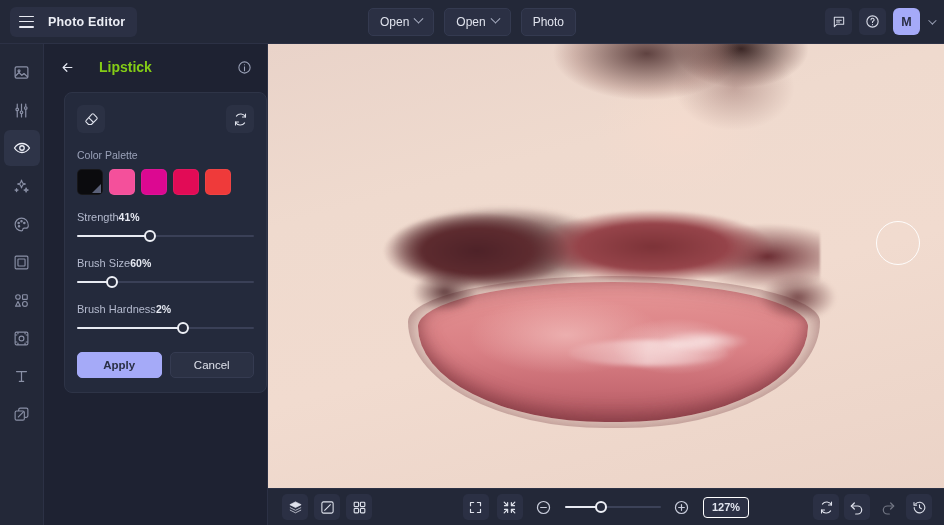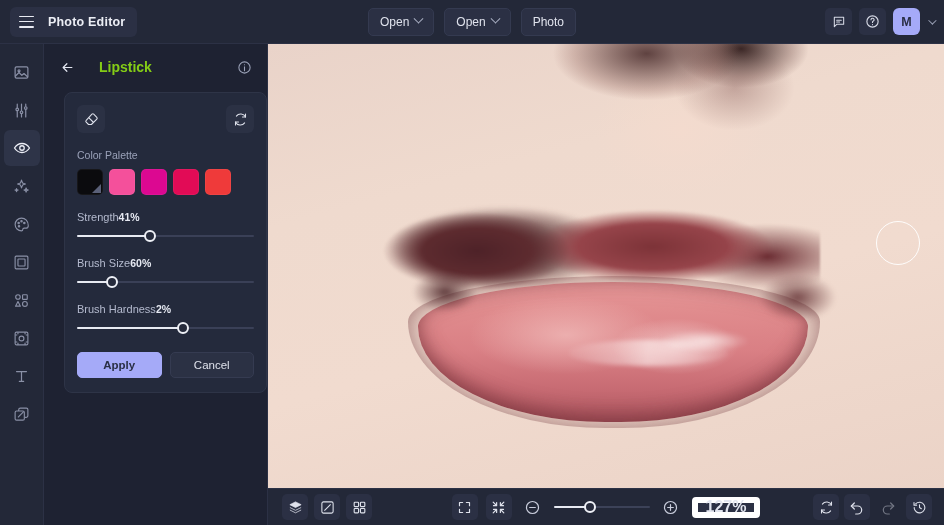--- a/index.html
+++ b/index.html
@@ -284,22 +284,22 @@
   .zoom-track { position: relative; width: 96px; height: 14px; cursor: pointer; }
   .zoom-bg { position: absolute; top: 6px; left: 0; right: 0; height: 2px; background: #3c4258; border-radius: 2px; }
   .zoom-fill { position: absolute; top: 6px; left: 0; height: 2px; background: #e7eaf2; border-radius: 2px; }
   .zoom-thumb {
     position: absolute; top: 1px;
     width: 12px; height: 12px; border-radius: 50%;
     background: #262b3c; border: 2px solid #eef0f6; transform: translateX(-6px);
   }
   .zoom-label {
     height: 21px; padding: 0 8px; border-radius: 4px;
-    background: #2b3044; border: 6px solid #ffffff;
-    color: #e2e5ef; font-size: 16px; font-weight: 700;
+    background: #2b3044; border: 1px solid #ffffff;
+    color: #e2e5ef; font-size: 11px; font-weight: 700;
     display: flex; align-items: center;
   }
   .dim { opacity: .42; }
 </style>
 </head>
 <body>
 
 <div class="app">
 
   <div class="header">

